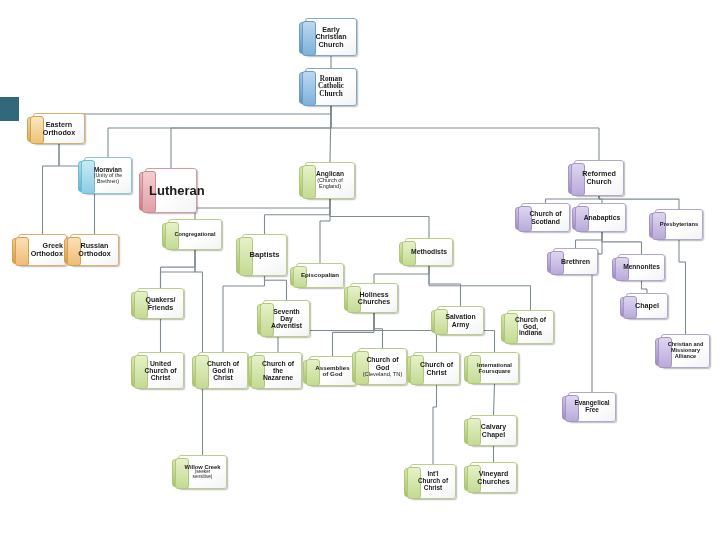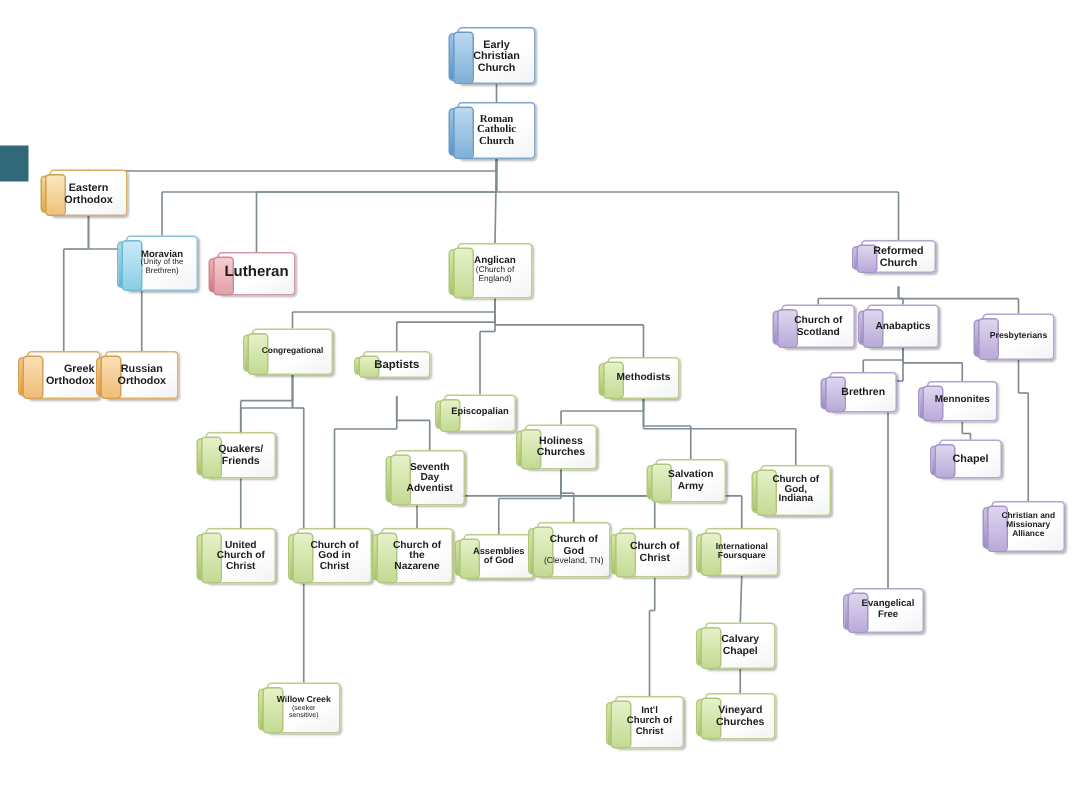--- a/index.html
+++ b/index.html
@@ -212,37 +212,37 @@
         <div style="width: 100%;">
           <span class="lbl">Russian<br>Orthodox</span>
         </div>
       </div>
       <div class="node c-ltblue" style="left: 84px; top: 157px; width: 48px; height: 37px; font-size: 6.4px;">
         <div style="width: 100%;">
           <span class="lbl">Moravian</span>
           <span class="sub" style="font-size: 5.3px;">(Unity of the<br>Brethren)</span>
         </div>
       </div>
-      <div class="node c-red" style="left: 145px; top: 168px; width: 52px; height: 29px; font-size: 10px;">
+      <div class="node c-red" style="left: 145px; top: 168px; width: 52px; height: 45px; font-size: 13px;">
         <div style="width: 100%;">
           <span class="lbl">Lutheran</span>
         </div>
       </div>
       <div class="node c-green" style="left: 305px; top: 162px; width: 50px; height: 37px; font-size: 6.6px;">
         <div style="width: 100%;">
           <span class="lbl">Anglican</span>
           <span class="sub" style="font-size: 5.5px;">(Church of<br>England)</span>
         </div>
       </div>
       <div class="node c-green" style="left: 168px; top: 219px; width: 54px; height: 31px; font-size: 5.6px;">
         <div style="width: 100%;">
           <span class="lbl">Congregational</span>
         </div>
       </div>
-      <div class="node c-green" style="left: 242px; top: 234px; width: 45px; height: 18px; font-size: 7.6px;">
+      <div class="node c-green" style="left: 242px; top: 234px; width: 45px; height: 42px; font-size: 7.6px;">
         <div style="width: 100%;">
           <span class="lbl">Baptists</span>
         </div>
       </div>
       <div class="node c-green" style="left: 296px; top: 263px; width: 48px; height: 25px; font-size: 6.2px;">
         <div style="width: 100%;">
           <span class="lbl">Episcopalian</span>
         </div>
       </div>
       <div class="node c-green" style="left: 405px; top: 238px; width: 48px; height: 28px; font-size: 6.8px;">
@@ -325,21 +325,21 @@
       <div class="node c-green" style="left: 470px; top: 415px; width: 47px; height: 31px; font-size: 7px;">
         <div style="width: 100%;">
           <span class="lbl">Calvary<br>Chapel</span>
         </div>
       </div>
       <div class="node c-green" style="left: 470px; top: 462px; width: 47px; height: 31px; font-size: 7px;">
         <div style="width: 100%;">
           <span class="lbl">Vineyard<br>Churches</span>
         </div>
       </div>
-      <div class="node c-purple" style="left: 574px; top: 160px; width: 50px; height: 22px; font-size: 7.2px;">
+      <div class="node c-purple" style="left: 574px; top: 160px; width: 50px; height: 36px; font-size: 7.2px;">
         <div style="width: 100%;">
           <span class="lbl">Reformed<br>Church</span>
         </div>
       </div>
       <div class="node c-purple" style="left: 521px; top: 203px; width: 49px; height: 29px; font-size: 6.8px;">
         <div style="width: 100%;">
           <span class="lbl">Church of<br>Scotland</span>
         </div>
       </div>
       <div class="node c-purple" style="left: 578px; top: 203px; width: 48px; height: 29px; font-size: 6.8px;">

